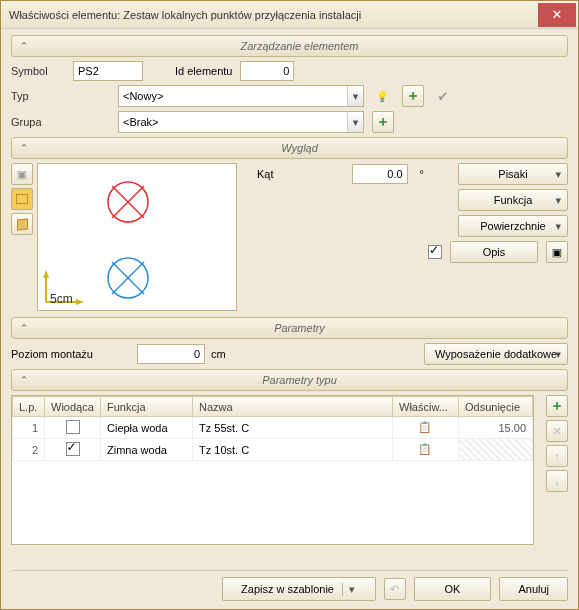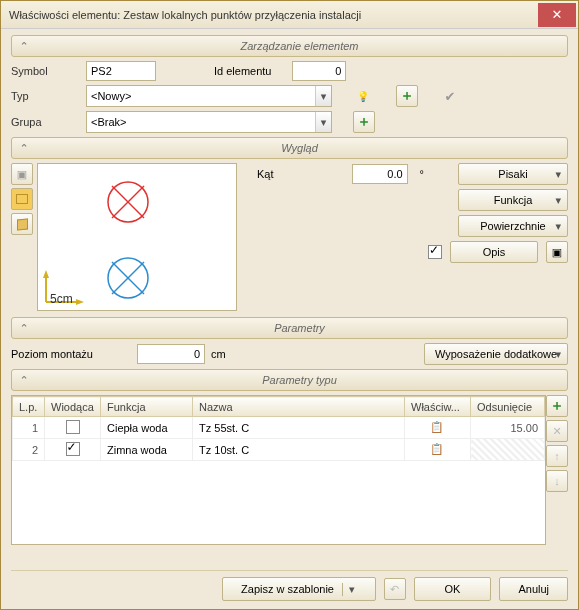--- a/index.html
+++ b/index.html
@@ -4,40 +4,40 @@
 <style>
 * { box-sizing: border-box; font-family: Tahoma, sans-serif; font-size: 11px; }
 body { margin: 0; background: #f0e8d8; width: 579px; height: 610px; border: 1px solid #a88a3f; position: relative; }
 .titlebar { height: 28px; background: linear-gradient(#f5f0e0, #ebe3cc); display: flex; align-items: center; padding: 0 0 0 8px; border-bottom: 1px solid #ccc; }
 .titlebar .title { flex: 1; color: #333; }
 .titlebar .close { width: 38px; height: 24px; background: #c75050; color: #fff; display: flex; align-items: center; justify-content: center; font-size: 13px; cursor: pointer; margin-right: 2px; }
 .content { padding: 6px 10px; }
 .section-header { background: linear-gradient(#f8f4e8, #e8dfc8); border: 1px solid #c7b887; border-radius: 3px; height: 22px; display: flex; align-items: center; margin-bottom: 4px; }
 .section-toggle { width: 16px; height: 16px; margin-left: 4px; display: flex; align-items: center; justify-content: center; color: #777; }
 .section-title { flex: 1; text-align: center; color: #666; font-style: italic; }
-.row { display: flex; align-items: center; margin: 4px 0; gap: 21px; }
+.row { display: flex; align-items: center; margin: 4px 0; gap: 8px; }
 .label { width: 54px; color: #333; }
 .input-text { border: 1px solid #bfb38a; background: #fff; height: 20px; padding: 0 4px; }
 .input-num { text-align: right; }
-.combo { border: 1px solid #bfb38a; background: #fff; height: 22px; display: flex; align-items: center; padding: 0 4px; position: relative; }
+.combo { border: 1px solid #bfb38a; background: #fff; height: 22px; display: flex; align-items: center; padding: 0 4px; position: relative; margin-left: 45px; }
 .combo-btn { position: absolute; right: 0; top: 0; width: 16px; height: 20px; background: linear-gradient(#fff,#e6e6e6); border-left: 1px solid #ccc; display: flex; align-items: center; justify-content: center; color: #555; }
 .icon-btn { width: 22px; height: 22px; border: 1px solid #bfb38a; background: linear-gradient(#fcfcf8,#ece5d0); display: flex; align-items: center; justify-content: center; border-radius: 2px; cursor: pointer; }
 .icon-btn.flat { border: 1px solid transparent; background: transparent; }
 .icon-btn.green { color: #2a8c2a; font-weight: bold; font-size: 14px; }
 .icon-btn.check { color: #999; font-size: 13px; }
 .preview-area { display: flex; gap: 4px; margin-top: 2px; }
 .side-tools { display: flex; flex-direction: column; gap: 3px; }
 .preview { border: 1px solid #bfb38a; background: #fff; width: 200px; height: 148px; position: relative; }
 .right-controls { flex: 1; display: flex; flex-direction: column; gap: 4px; padding-left: 16px; align-items: flex-end; }
 .right-controls .angle-row { display: flex; align-items: center; gap: 12px; width: 100%; }
 .btn-dd { width: 110px; height: 22px; border: 1px solid #bfb38a; background: linear-gradient(#fcfcf8,#ece5d0); display: flex; align-items: center; justify-content: center; position: relative; border-radius: 2px; cursor: pointer; }
 .btn-dd .arrow { position: absolute; right: 6px; color: #555; }
 .param-row { display: flex; align-items: center; gap: 6px; margin: 4px 0; }
 .param-row .plabel { width: 120px; }
-.tbl-wrap { display: flex; gap: 0; }
+.tbl-wrap { display: flex; gap: 12px; }
 .tbl { flex: 1; border: 1px solid #bfb38a; background: #fff; height: 150px; overflow: hidden; }
 .tbl table { width: 100%; border-collapse: collapse; }
 .tbl th { background: linear-gradient(#fdfdfa,#eee6d0); border: 1px solid #d6cda8; height: 20px; text-align: left; padding: 0 6px; color: #444; font-weight: normal; }
 .tbl td { border: 1px solid #eee; height: 22px; padding: 0 6px; vertical-align: middle; }
 .tbl td.num { text-align: right; color: #555; }
 .tbl td.center { text-align: center; }
 .tbl td.hatched { background: repeating-linear-gradient(45deg,#fff,#fff 3px,#eee 3px,#eee 5px); }
 .tbl-tools { display: flex; flex-direction: column; gap: 3px; }
 .bottom-bar { position: absolute; bottom: 8px; left: 10px; right: 10px; display: flex; align-items: center; justify-content: flex-end; gap: 8px; border-top: 1px solid #d6cda8; padding-top: 6px; }
 .btn { height: 24px; padding: 0 18px; border: 1px solid #bfb38a; background: linear-gradient(#fcfcf8,#ece5d0); border-radius: 2px; cursor: pointer; display: flex; align-items: center; }

